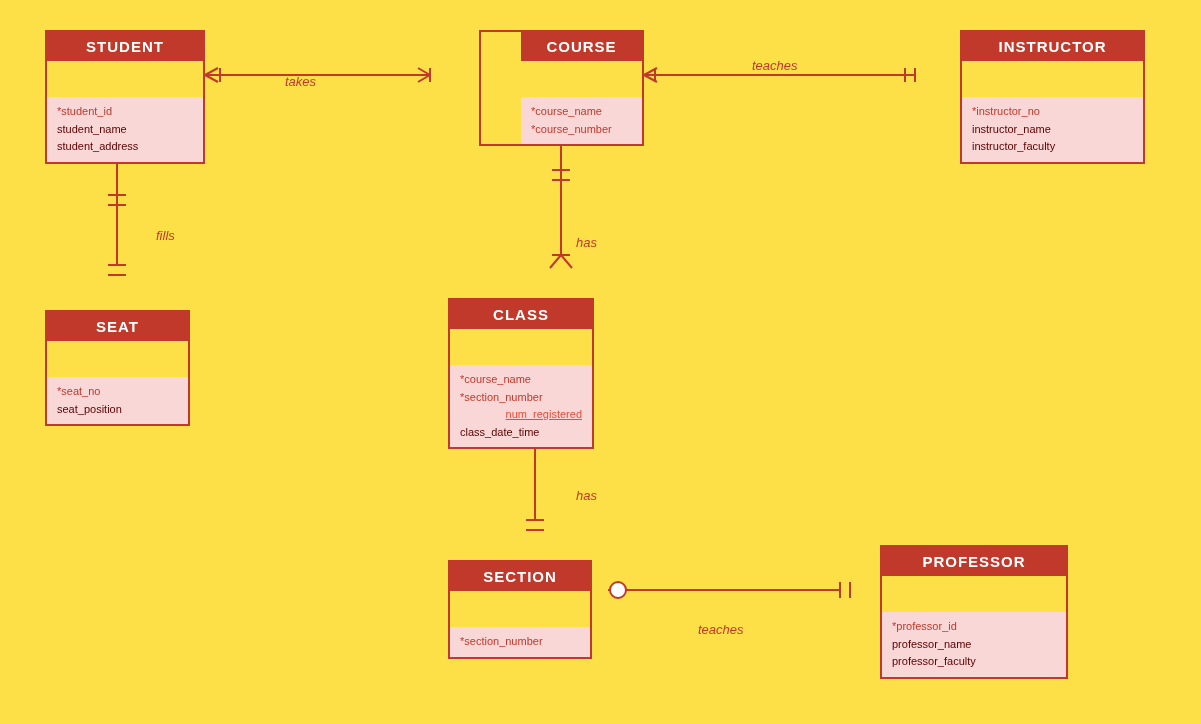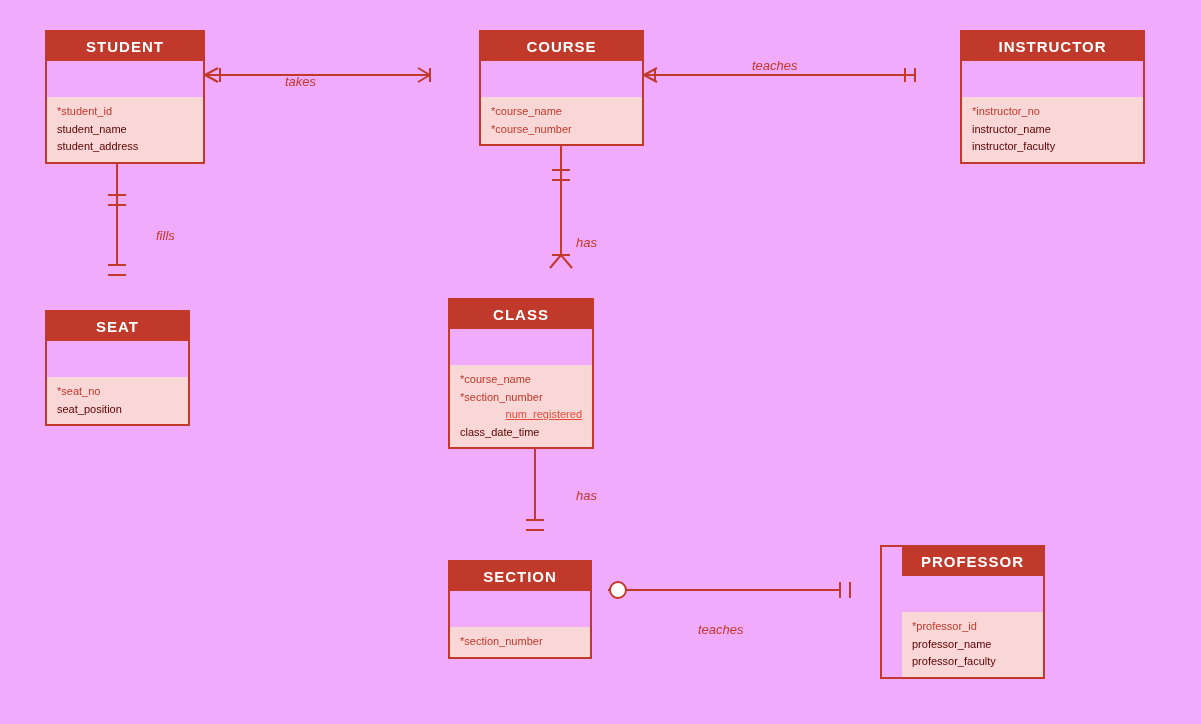--- a/index.html
+++ b/index.html
@@ -8,21 +8,21 @@
       font-family: Arial, sans-serif;
       width: 1201px;
       height: 724px;
       overflow: hidden;
       position: relative;
     }
     .diagram-container {
       width: 1201px;
       height: 724px;
       position: relative;
-      background: #f0abfc;
+      background: #fde047;
     }
     .entity {
       position: absolute;
       border: 2px solid #c0392b;
     }
     .entity-header {
       background: #c0392b;
       color: #fff;
       font-weight: bold;
       font-size: 15px;
@@ -130,21 +130,21 @@
 
   <div class="entity" style="left:45px;top:30px;width:160px;">
     <div class="entity-header">STUDENT</div>
     <div class="entity-body">
       <div class="pk">*student_id</div>
       <div>student_name</div>
       <div>student_address</div>
     </div>
   </div>
 
-  <div class="entity" style="left:479px;top:30px;width:165px;">
+  <div class="entity" style="left:479px;top:30px;width:165px;padding-left:40px;">
     <div class="entity-header">COURSE</div>
     <div class="entity-body">
       <div class="pk">*course_name</div>
       <div class="pk">*course_number</div>
     </div>
   </div>
 
   <div class="entity" style="left:45px;top:310px;width:145px;">
     <div class="entity-header">SEAT</div>
     <div class="entity-body">
@@ -172,21 +172,21 @@
     </div>
   </div>
 
   <div class="entity" style="left:448px;top:560px;width:144px;">
     <div class="entity-header">SECTION</div>
     <div class="entity-body">
       <div class="pk">*section_number</div>
     </div>
   </div>
 
-  <div class="entity" style="left:880px;top:545px;width:165px;padding-left:20px;">
+  <div class="entity" style="left:880px;top:545px;width:188px;">
     <div class="entity-header">PROFESSOR</div>
     <div class="entity-body">
       <div class="pk">*professor_id</div>
       <div>professor_name</div>
       <div>professor_faculty</div>
     </div>
   </div>
 
   <span class="relation-label" style="left:285px;top:58px;margin-top:16px;">takes</span>
   <span class="relation-label" style="left:752px;top:58px;">teaches</span>

